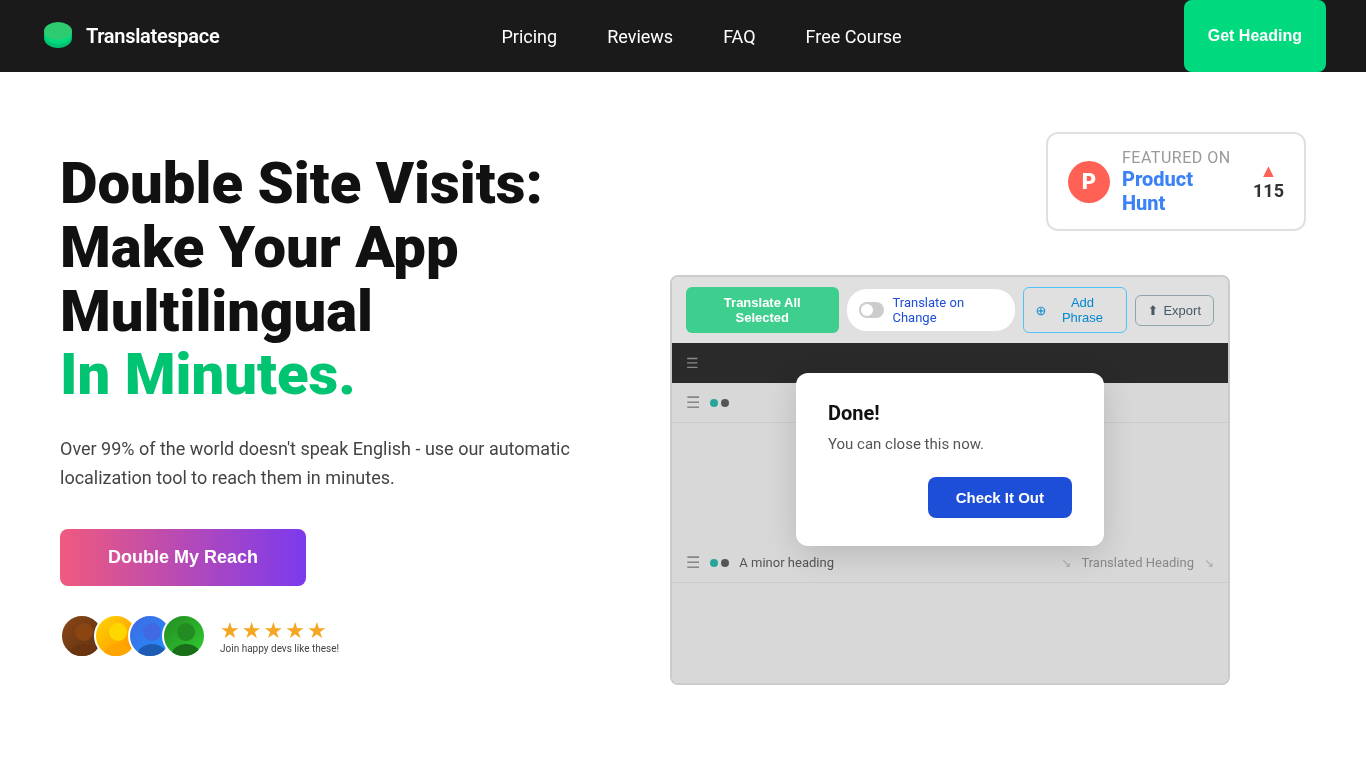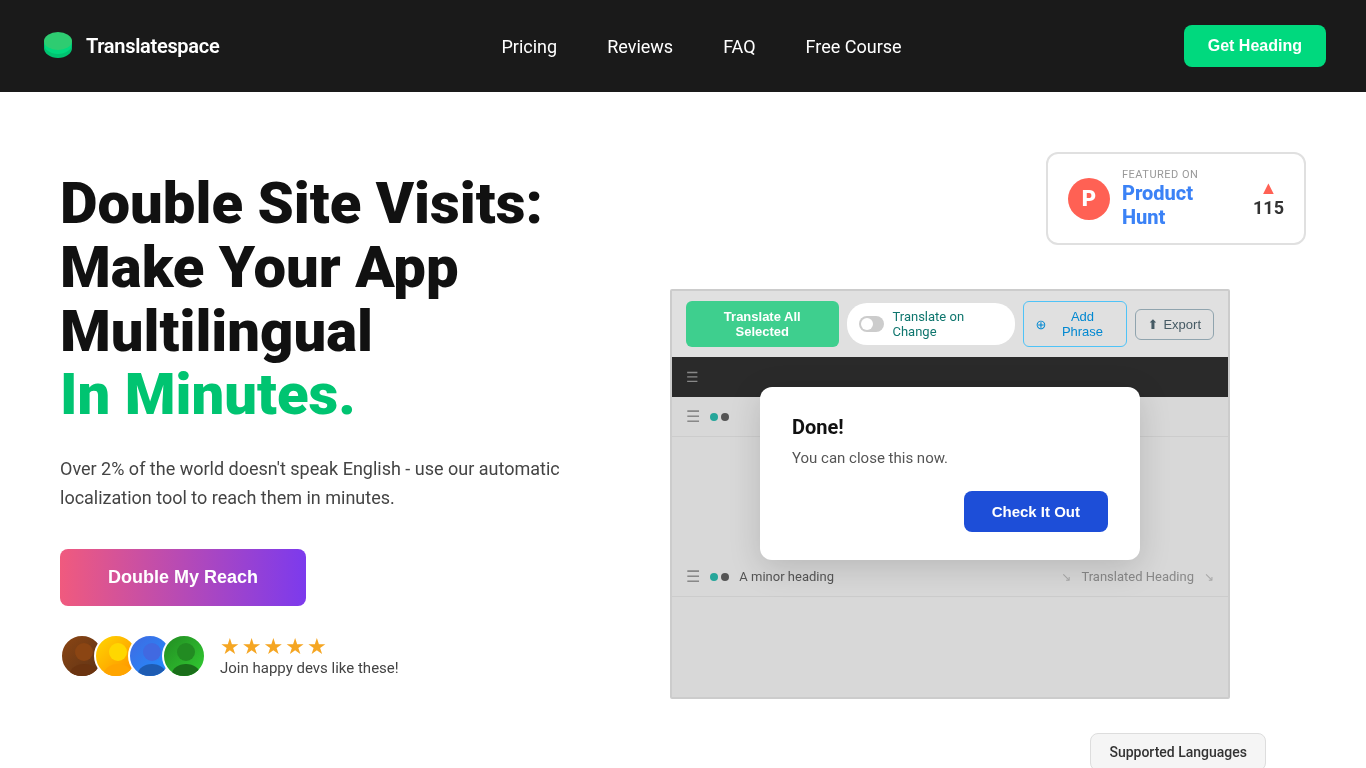--- a/index.html
+++ b/index.html
@@ -2,24 +2,23 @@
 <html><head>
   <meta charset="utf-8">
   <style>
     * { margin: 0; padding: 0; box-sizing: border-box; }
     body { font-family: -apple-system, BlinkMacSystemFont, 'Segoe UI', Roboto, sans-serif; background: #fff; width: 1366px; min-height: 768px; overflow-x: hidden; }
 
     
     nav {
       background: #1a1a1a;
       display: flex;
-      align-items: center;
       justify-content: space-between;
       padding: 0 40px;
-      height: 92px;
+      height: 72px;
     }
     .nav-left {
       display: flex;
       align-items: center;
       gap: 10px;
     }
     .logo-icon {
       width: 36px;
       height: 36px;
     }
@@ -117,21 +116,21 @@
     .avatar-2 { background: linear-gradient(135deg, #ffd700, #ff8c00); }
     .avatar-3 { background: linear-gradient(135deg, #4169e1, #1e90ff); }
     .avatar-4 { background: linear-gradient(135deg, #228b22, #32cd32); }
     .stars-text { }
     .stars {
       color: #f5a623;
       font-size: 22px;
       letter-spacing: 2px;
     }
     .join-text {
-      font-size: 15px;
+      font-size: 10px;
       color: #444;
     }
 
     
     .hero-right {
       flex: 1;
       position: relative;
       padding-top: 0;
     }
 
@@ -157,21 +156,21 @@
       align-items: center;
       justify-content: center;
       color: #fff;
       font-weight: 900;
       font-size: 22px;
     }
     .ph-text {
       flex: 1;
     }
     .ph-featured {
-      font-size: 11px;
+      font-size: 16px;
       color: #999;
       text-transform: uppercase;
       letter-spacing: 0.5px;
     }
     .ph-name {
       font-size: 20px;
       font-weight: 800;
       color: #3b82f6;
     }
     .ph-count {
@@ -186,21 +185,21 @@
     }
     .ph-number {
       font-size: 18px;
       font-weight: 700;
       color: #333;
     }
 
     
     .app-mockup {
       background: #e8e8e8;
-      border-radius: 2px;
+      border-radius: 8px;
       border: 2px solid #ccc;
       overflow: hidden;
       position: relative;
       width: 560px;
       margin-top: 44px;
     }
     .mockup-toolbar {
       background: #e0e0e0;
       display: flex;
       align-items: center;
@@ -218,21 +217,21 @@
       cursor: pointer;
     }
     .toolbar-toggle {
       display: flex;
       align-items: center;
       gap: 8px;
       background: #fff;
       border-radius: 20px;
       padding: 6px 12px;
       font-size: 13px;
-      color: #0f766e;
+      color: #1d4ed8;
     }
     .toggle-circle {
       width: 28px;
       height: 16px;
       background: #ccc;
       border-radius: 10px;
       position: relative;
     }
     .toggle-dot {
       width: 12px;
@@ -314,21 +313,21 @@
     
     .done-popup {
       position: absolute;
       top: 30px;
       left: 50%;
       transform: translateX(-50%);
       background: #fff;
       border-radius: 12px;
       padding: 28px 32px;
       box-shadow: 0 8px 32px rgba(0,0,0,0.15);
-      width: 380px;
+      width: 308px;
       z-index: 10;
     }
     .done-title {
       font-size: 20px;
       font-weight: 700;
       color: #111;
       margin-bottom: 10px;
     }
     .done-subtitle {
       font-size: 15px;
@@ -384,21 +383,21 @@
 
 <section class="hero">
 
   <div class="hero-left">
     <h1 class="hero-title">
       <span>Double Site Visits:</span><br>
       <span>Make Your App</span><br>
       <span>Multilingual</span><br>
       <span class="hero-title-green">In Minutes.</span>
     </h1>
-    <p class="hero-subtitle">Over 2% of the world doesn't speak English - use our automatic localization tool to reach them in minutes.</p>
+    <p class="hero-subtitle">Over 99% of the world doesn't speak English - use our automatic localization tool to reach them in minutes.</p>
     <button class="cta-btn">Double My Reach</button>
 
     <div class="social-proof">
       <div class="avatars">
         <div class="avatar avatar-1">
           <svg viewBox="0 0 44 44" width="44" height="44">
               <circle cx="22" cy="16" r="9" fill="#8B4513"></circle>
               <ellipse cx="22" cy="38" rx="14" ry="10" fill="#6B3410"></ellipse>
             </svg>
         </div>
@@ -492,16 +491,15 @@
             <div class="dot dot-dark"></div>
           </div>
           <span class="row-text">A minor heading</span>
           <span class="row-resize">↘</span>
           <span class="row-translated">Translated Heading</span>
           <span class="row-resize">↘</span>
         </div>
       </div>
     </div>
 
-    <div class="supported-languages" style="position:relative; float:right; margin-top:16px; margin-right:10px;">Supported Languages</div>
     <div style="clear:both;"></div>
   </div>
 </section>
 
 </body></html>

